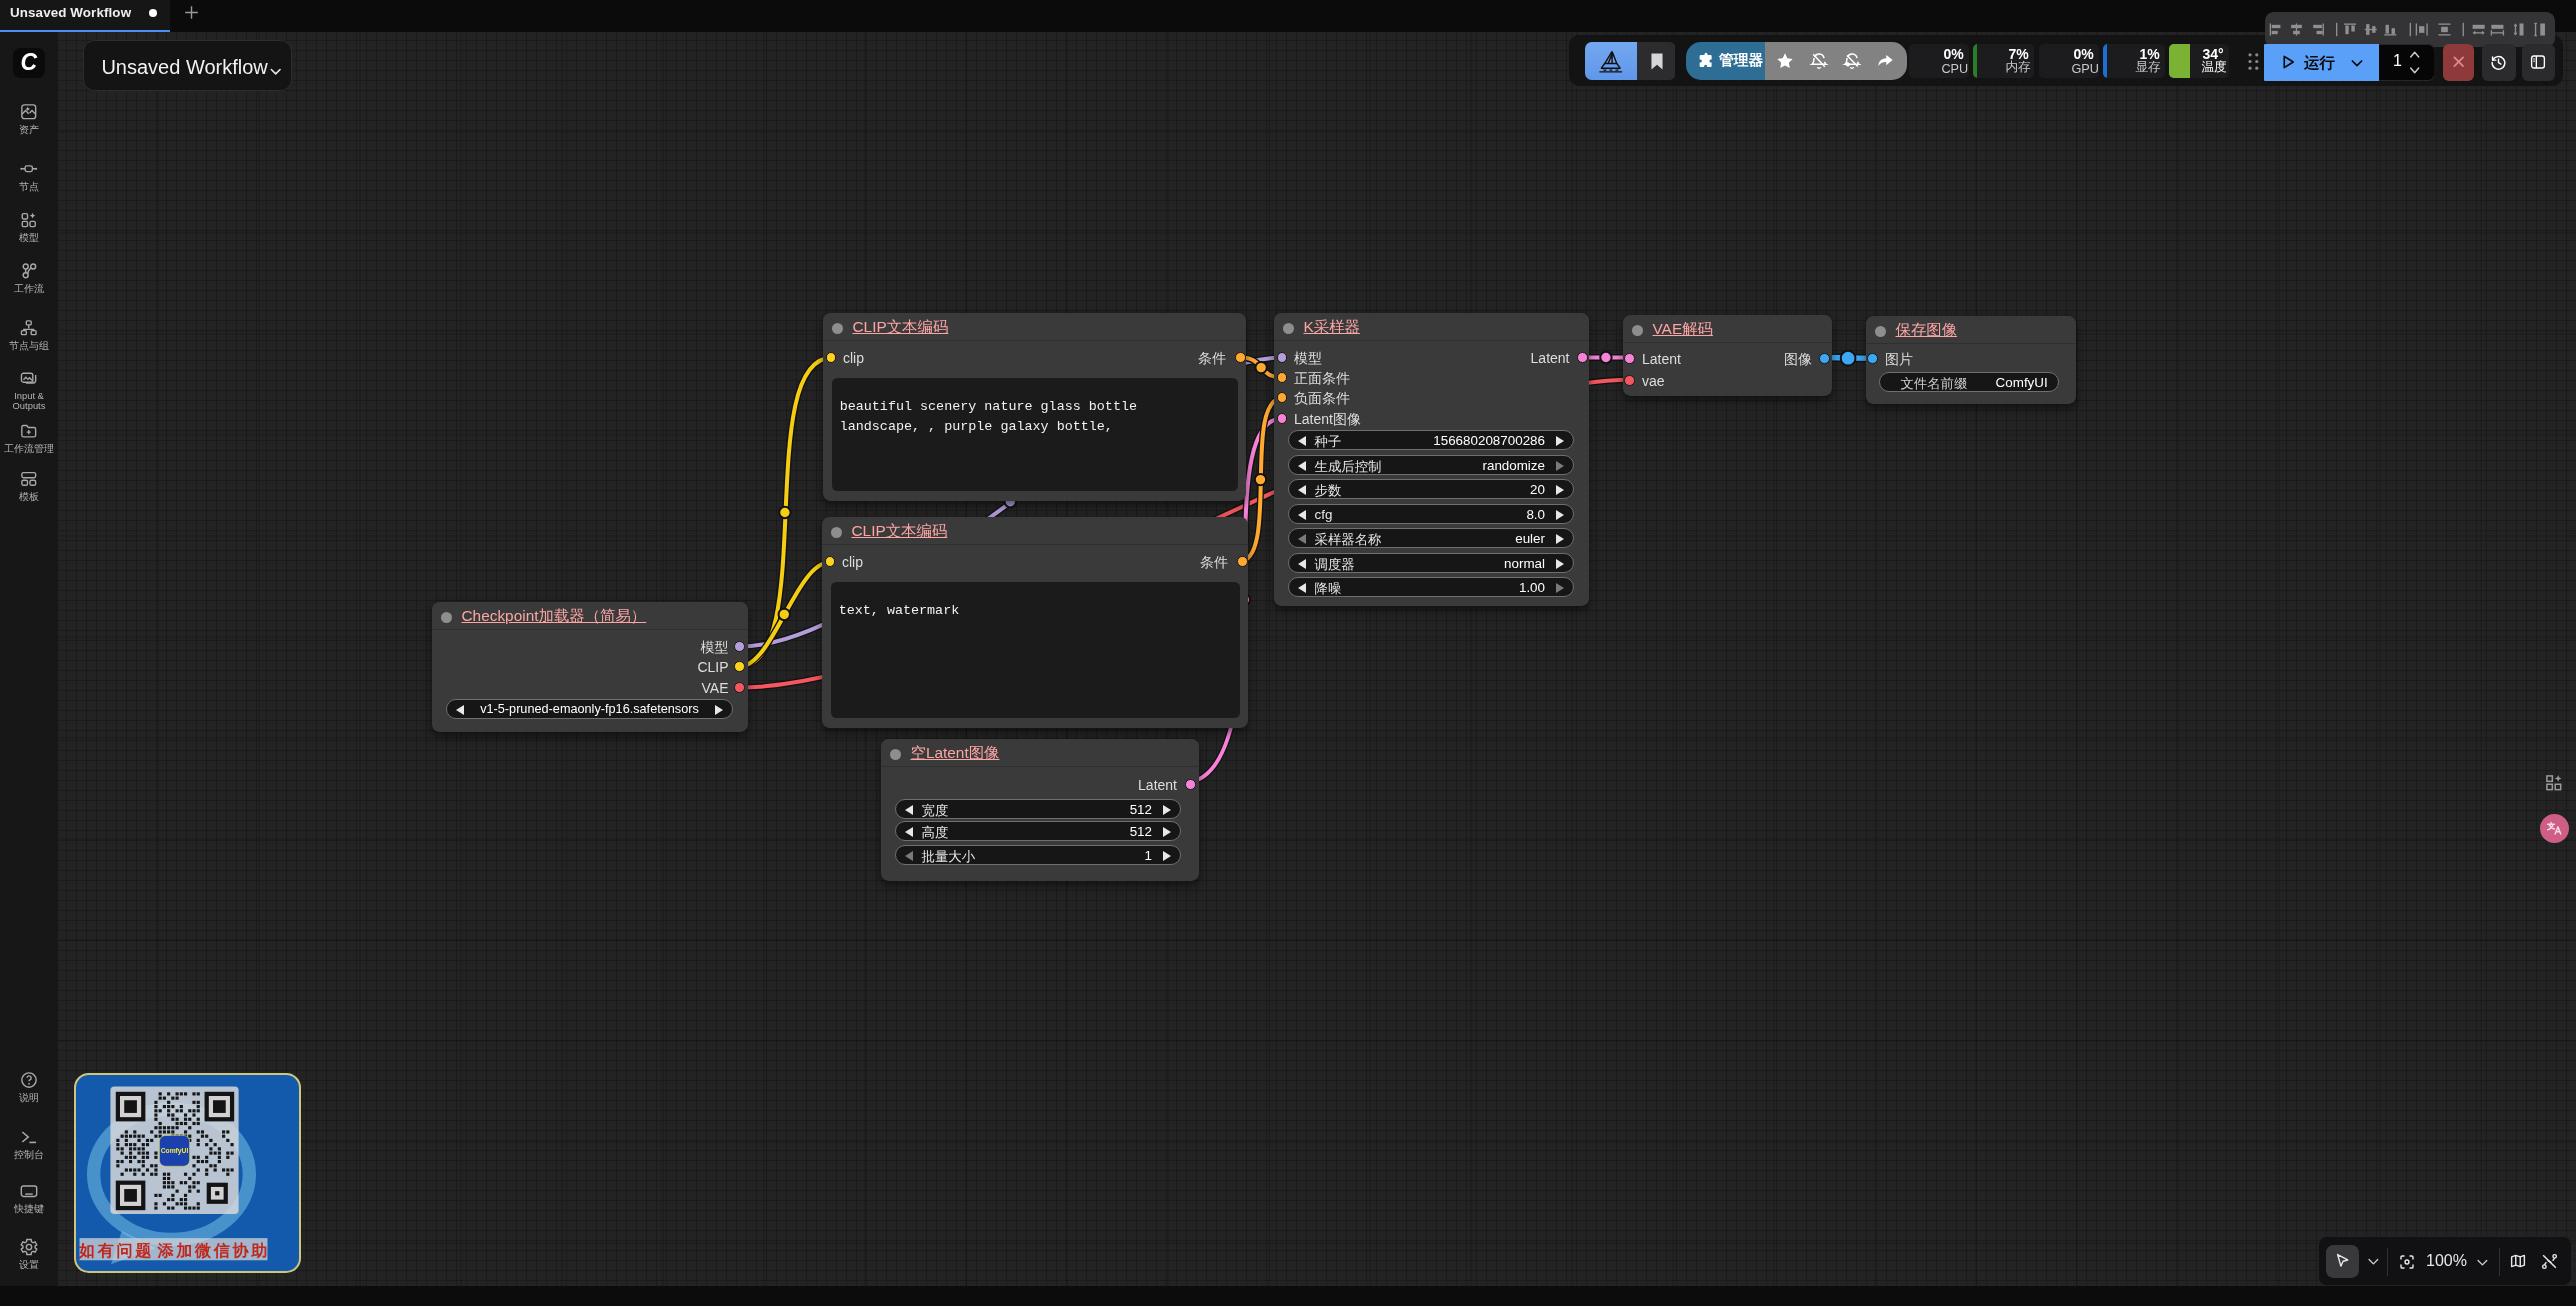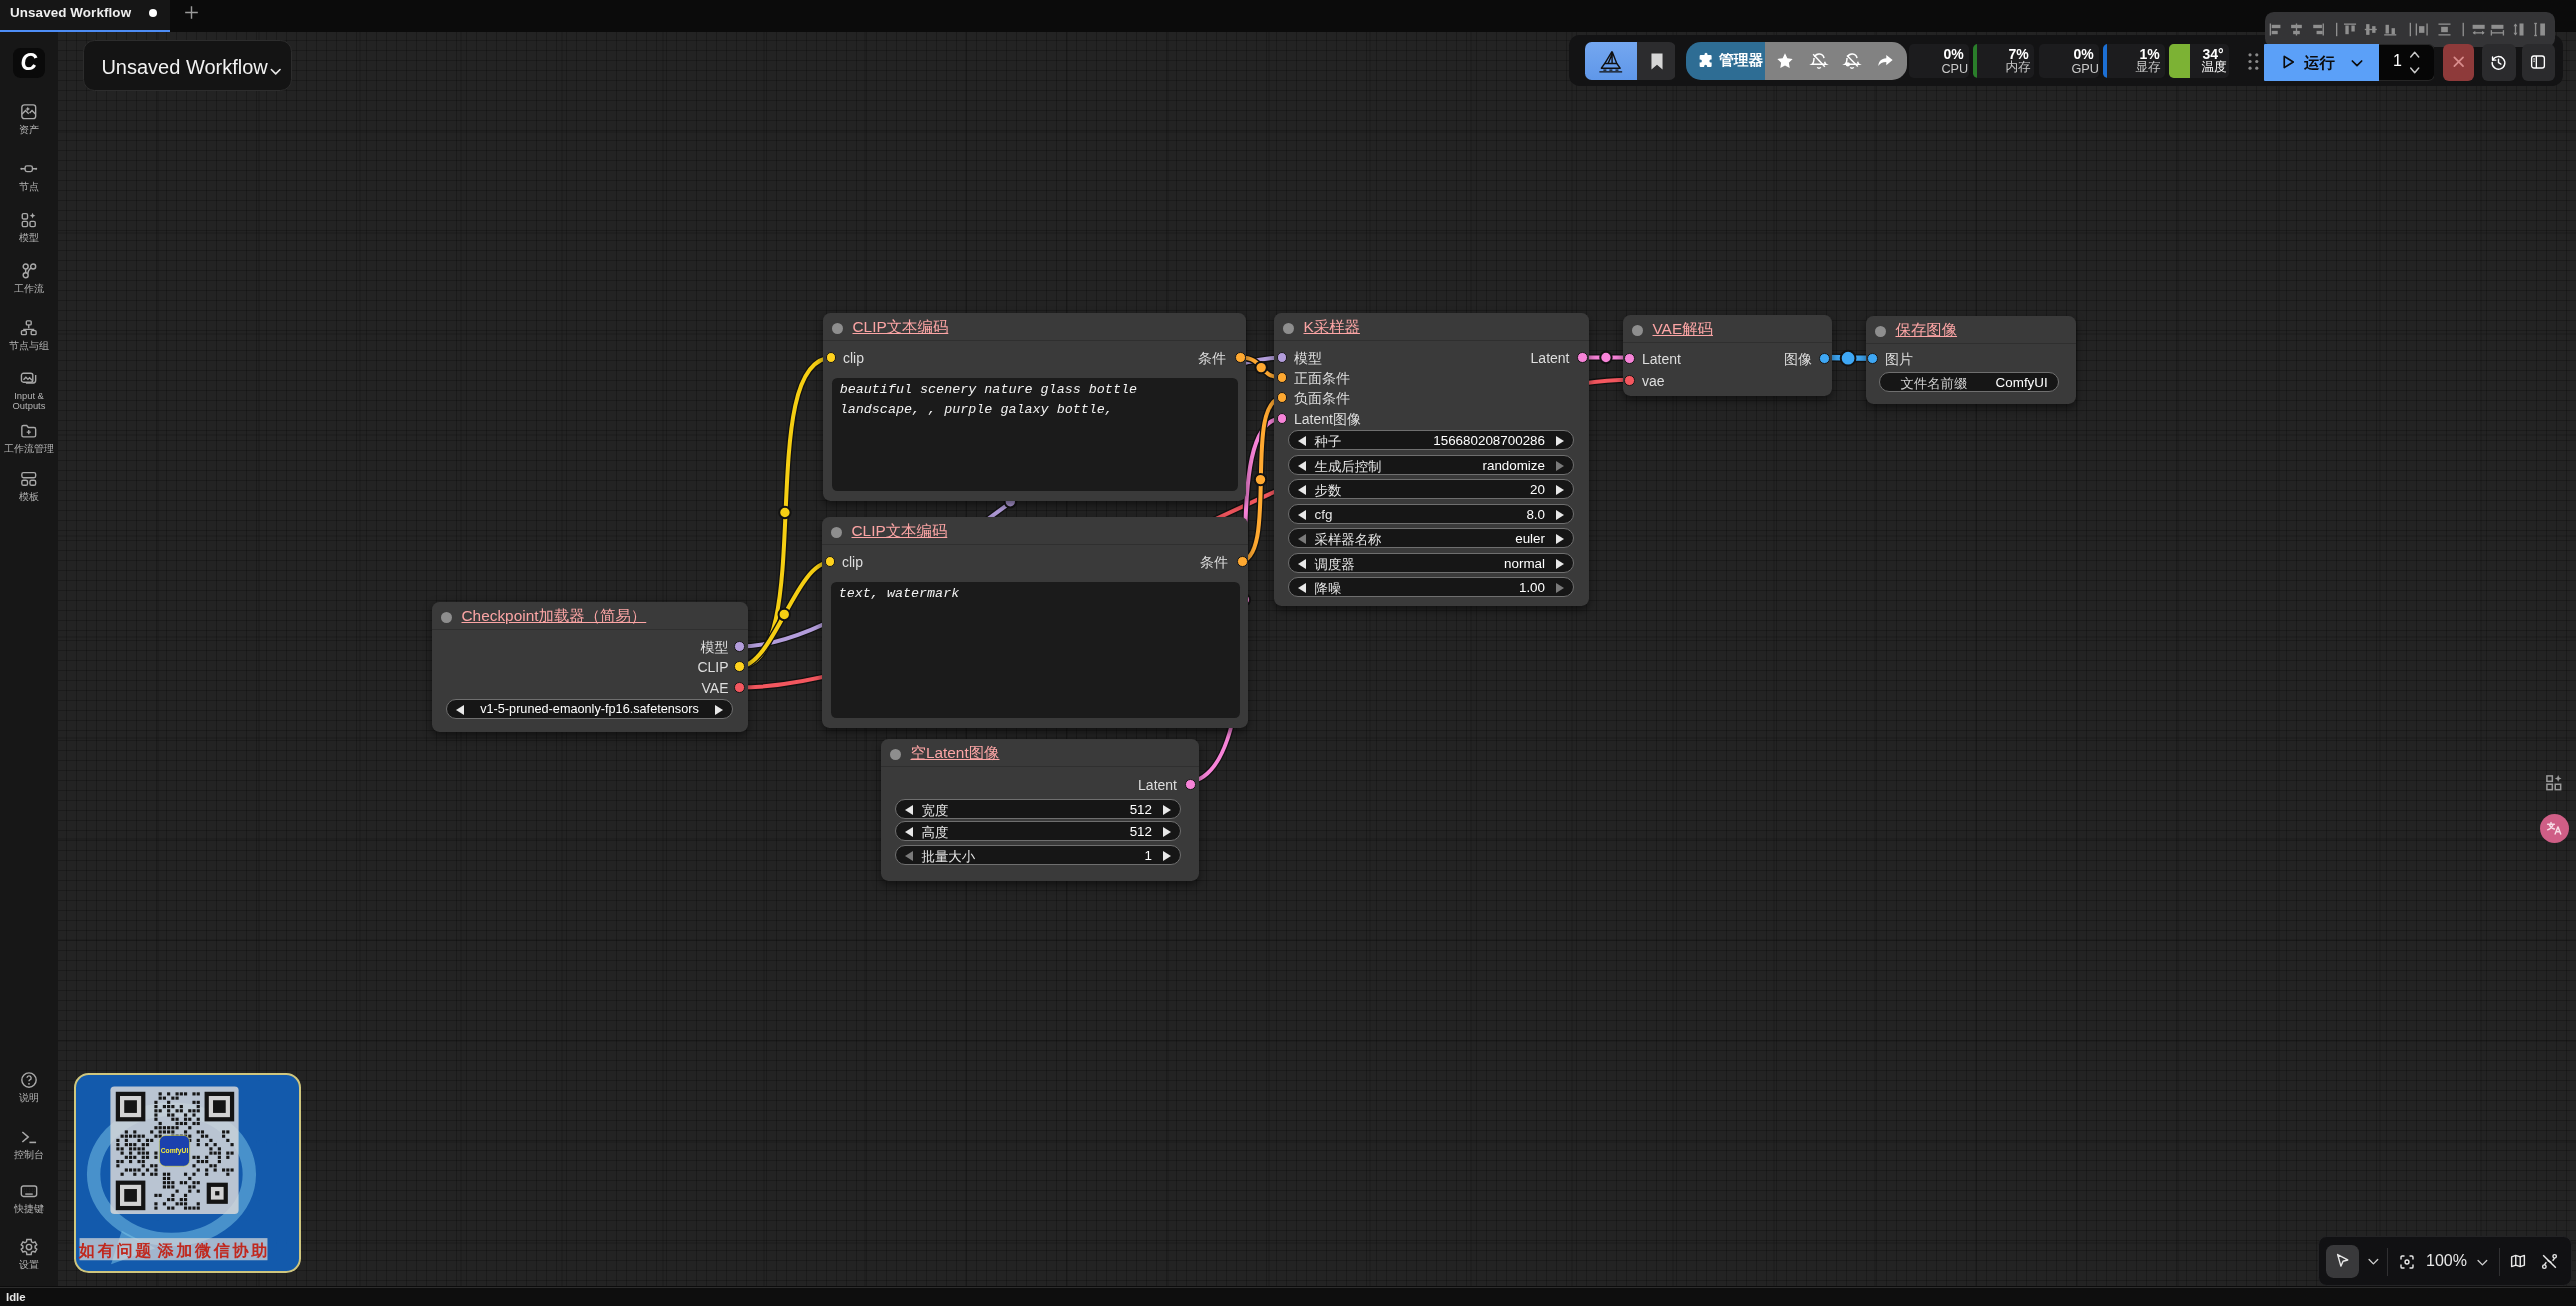--- a/index.html
+++ b/index.html
@@ -44,21 +44,21 @@
 .ntitle { position:absolute; left:29.5px; top:4px; font-size:15.4px; color:#fca5a5; white-space:nowrap;text-decoration:underline; }
 .slot { position:absolute; height:14.8px; font-size:14px; color:#dedede; white-space:nowrap; }
 .sdot { position:absolute; width:10.7px; height:10.7px; border-radius:50%; border:1.3px solid #191919; }
 .pill { position:absolute; height:20px; background:#161616; border:1.3px solid #6f6f6f; border-radius:10.7px; color:#e8e8e8; font-size:13.4px; z-index:2; }
 .pill .pl { position:absolute; left:25.5px; top:2px; }
 .pill .pv { position:absolute; right:28px; top:2px; color:#fff; white-space:nowrap; }
 .arrL { position:absolute; left:9.4px; top:4.7px; width:0; height:0; border-style:solid; border-width:5.4px 8.7px 5.4px 0; border-color:transparent #e8e8e8 transparent transparent; }
 .arrR { position:absolute; right:9.4px; top:4.7px; width:0; height:0; border-style:solid; border-width:5.4px 0 5.4px 8.7px; border-color:transparent transparent transparent #e8e8e8; }
 .dim.arrL { border-color:transparent #7a7a7a transparent transparent; }
 .dim.arrR { border-color:transparent transparent transparent #7a7a7a; }
-.tarea { position:absolute; background:#1b1b1b; border-radius:5.4px; font-family:"Liberation Mono", monospace; font-size:13.4px; color:#f2f2f2; line-height:20px; padding:2px 8px;font-style:italic; }
+.tarea { position:absolute; background:#1b1b1b; border-radius:5.4px; font-family:"Liberation Mono", monospace; font-size:13.4px; color:#f2f2f2; line-height:20px; padding:19px 8px; }
 
 
 .fl { position:absolute; z-index:10; }
 #wfselect { left:83px; top:40px; width:209px; height:51px; background:#141414; border:0.7px solid #2d2d2d; border-radius:11.4px; }
 #wfselect .t { position:absolute; left:17.4px; top:15.4px; font-size:20px; color:#f2f2f2; line-height:23px; }
 .statbox { background:#1c1c1e; border-radius:4.7px; overflow:hidden; }
 .statbox .sv { position:absolute; right:5.4px; top:2px; font-size:14px; font-weight:700; color:#fff; }
 .statbox .sl { position:absolute; left:5.4px; bottom:2px; font-size:12.7px; color:#c9c9c9;margin-left:27px; }
 .statbox .bar { position:absolute; left:0; top:0; width:4px; height:34px; }
 </style>
@@ -805,17 +805,14 @@
           <rect x="179.5" y="195.9" width="4.7" height="4.7" fill="#161616"></rect>
         </g>
       <rect x="124" y="90" width="45" height="46" rx="9" fill="#1b41ae" stroke="#d8d44e" stroke-width="1"></rect>
       <text x="146.5" y="116" font-size="10" font-weight="bold" fill="#f5e93d" text-anchor="middle" font-family="Liberation Sans">ComfyUI</text>
       <rect x="5" y="243" width="280" height="33" fill="rgba(218,218,218,0.72)"></rect>
       <text x="60" y="269" font-size="24" font-weight="bold" fill="#c0281e" text-anchor="middle" font-family="Liberation Sans" letter-spacing="4">如有问题</text>
         <text x="205" y="269" font-size="24" font-weight="bold" fill="#c0281e" text-anchor="middle" font-family="Liberation Sans" letter-spacing="4">添加微信协助</text>
     </svg>
   </div>
 
-  <div id="statusbar">
-      <span class="idle">Idle</span>
-    </div>
 </div>
 
 
 </body></html>

